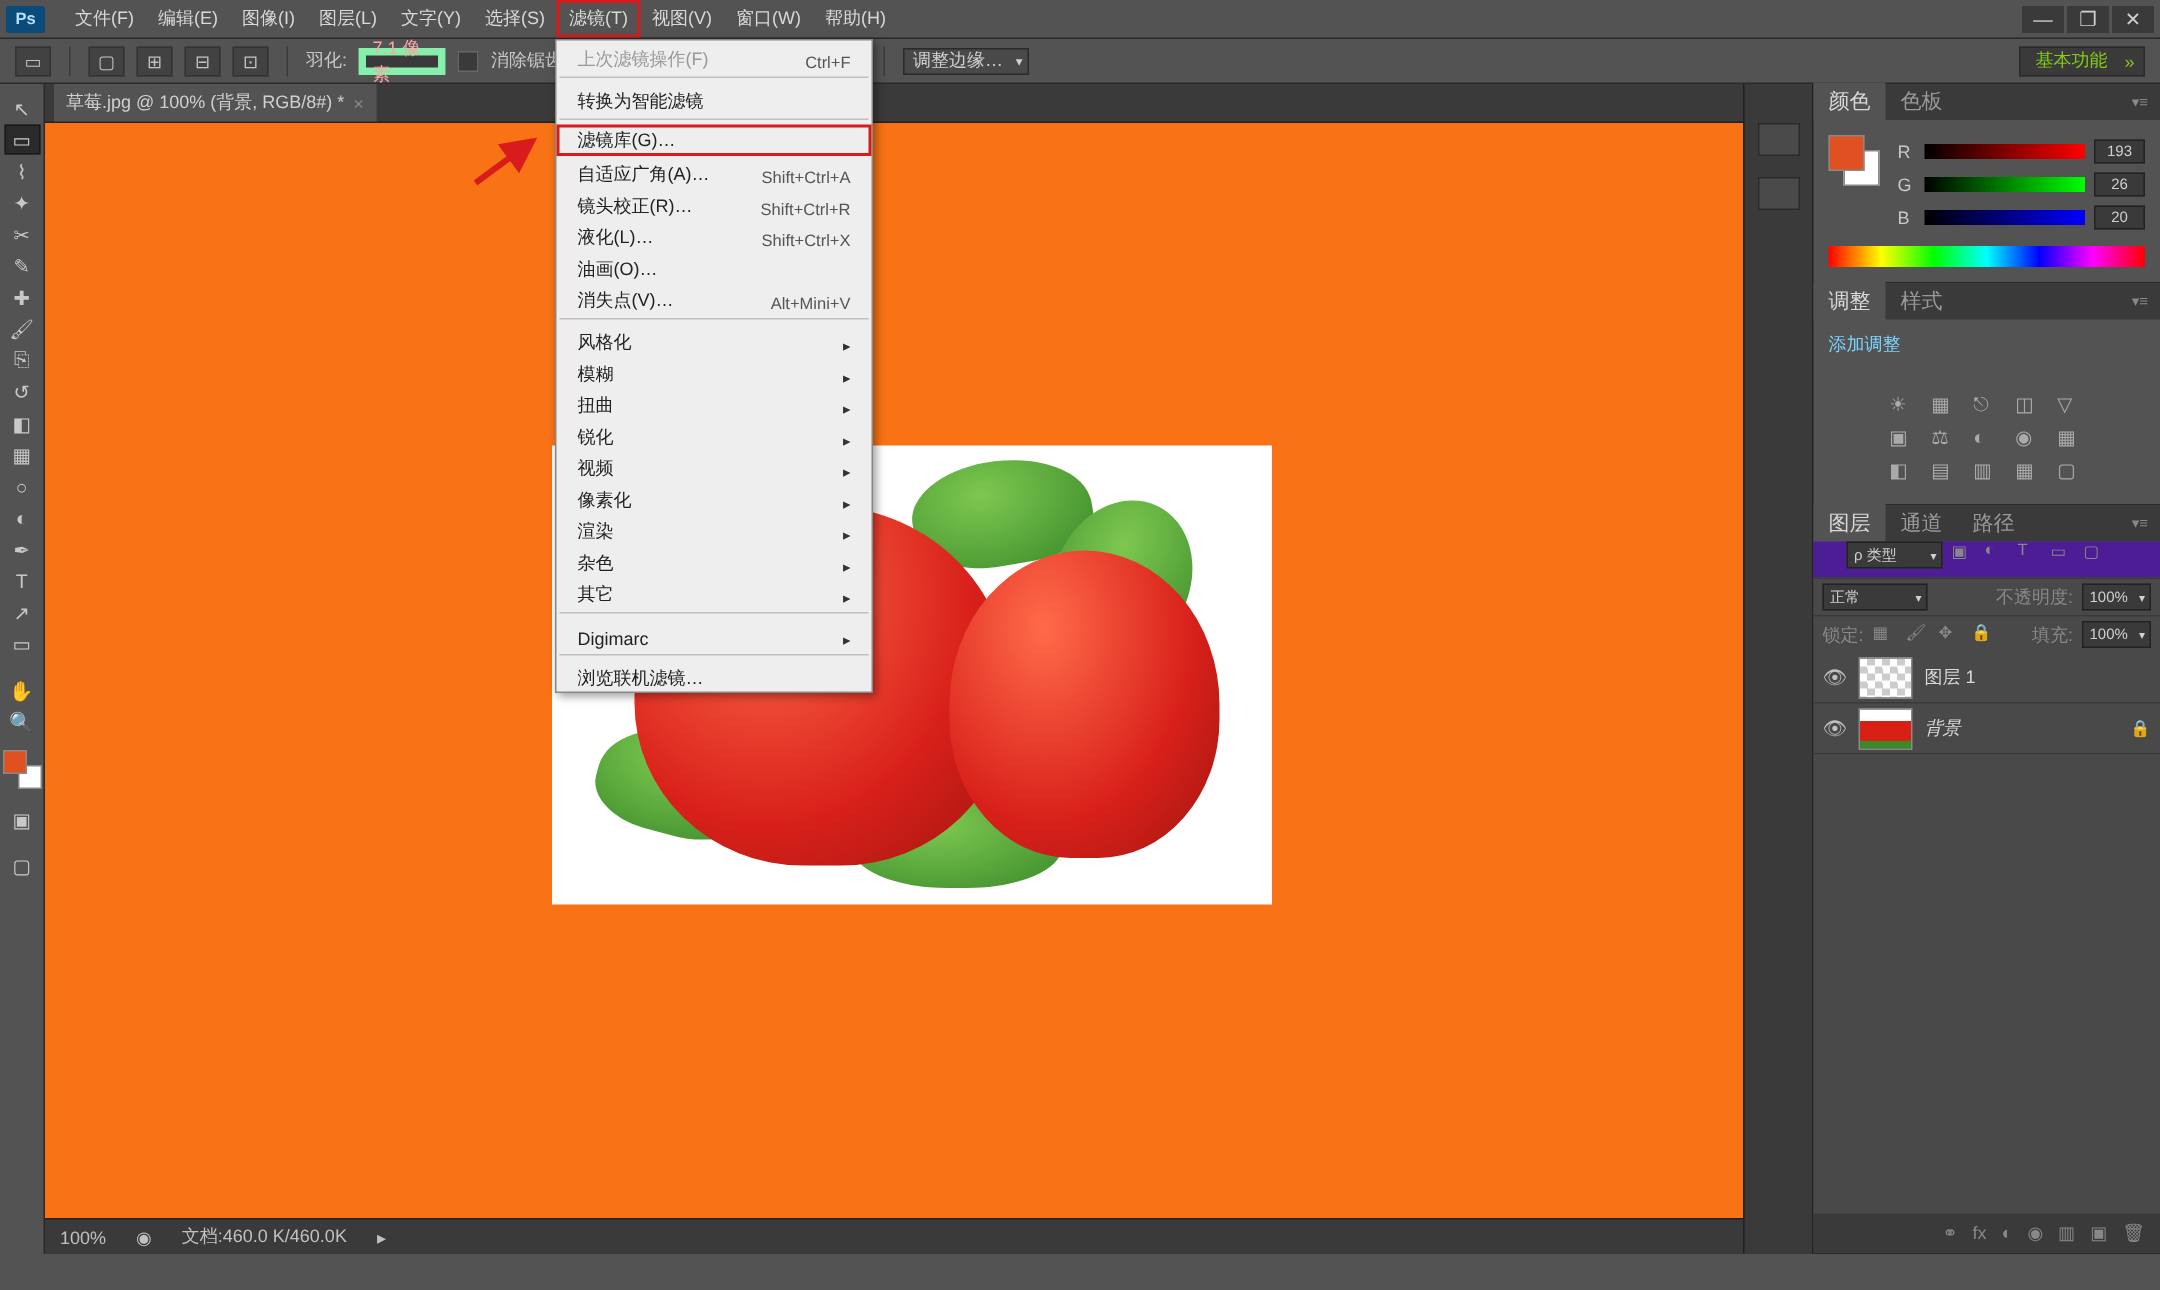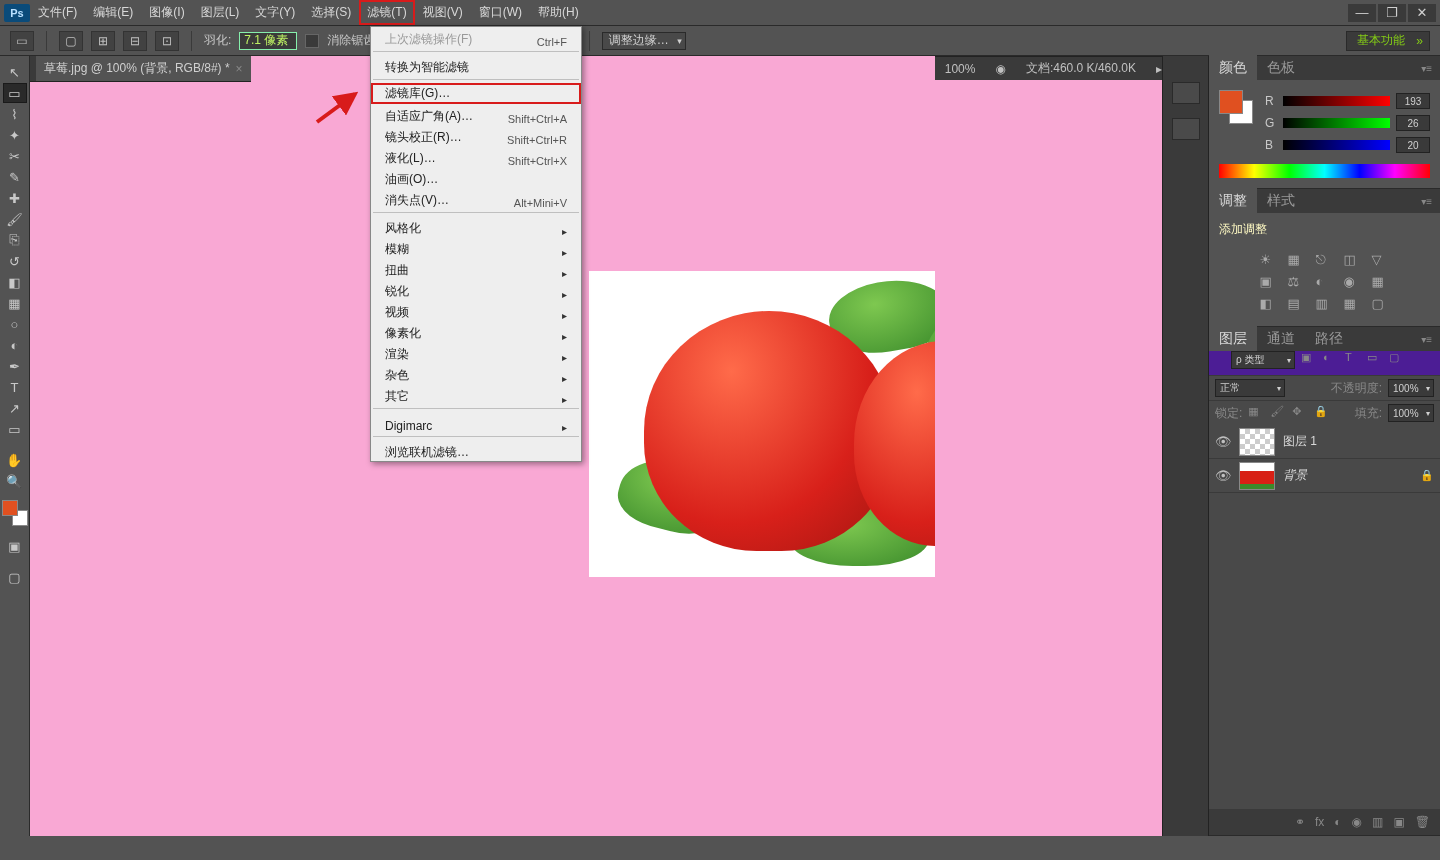--- a/index.html
+++ b/index.html
@@ -1,41 +1,41 @@
 <!DOCTYPE html>
 <html><head>
 <meta charset="utf-8">
 <style>
 *{margin:0;padding:0;box-sizing:border-box;font-family:"Microsoft YaHei",Arial,sans-serif;font-size:12px;user-select:none}
 body{background:#535353;width:1440px;height:860px;overflow:hidden;color:#c0c0c0;position:relative}
 .menubar{height:26px;background:#535353;display:flex;align-items:center;padding-left:4px;border-bottom:1px solid #2a2a2a}
-.ps-logo{width:26px;height:18px;background:#0a4b7a;color:#b8e0ff;font-weight:bold;font-size:11px;display:flex;align-items:center;justify-content:center;border-radius:2px;}
+.ps-logo{width:26px;height:18px;background:#0a4b7a;color:#b8e0ff;font-weight:bold;font-size:11px;display:flex;align-items:center;justify-content:center;border-radius:2px;margin-right:12px}
 .menu-item{padding:4px 8px;color:#d8d8d8;cursor:default}
 .menu-item.active{border:2px solid #d81b1b;padding:2px 6px}
 .window-controls{margin-left:auto;display:flex;gap:2px;padding-right:4px}
 .win-btn{width:28px;height:18px;background:#3a3a3a;color:#d0d0d0;display:flex;align-items:center;justify-content:center;font-size:13px}
 .optbar{height:30px;background:#535353;border-bottom:1px solid #2a2a2a;display:flex;align-items:center;padding:0 10px;gap:8px}
 .opt-icon{width:24px;height:20px;background:#424242;border:1px solid #333;display:flex;align-items:center;justify-content:center}
 .opt-sep{width:1px;height:20px;background:#3a3a3a;margin:0 4px}
 .opt-label{color:#c8c8c8}
-.opt-input{width:58px;height:18px;background:#3a3a3a;border:1px solid #86efac;color:#bef264;padding:0 4px;display:flex;align-items:center}
+.opt-input{width:58px;height:18px;background:#3a3a3a;border:5px solid #86efac;color:#fca5a5;padding:0 4px;display:flex;align-items:center}
 .opt-check{width:14px;height:14px;background:#3a3a3a;border:1px solid #666}
 .opt-dd{padding:0 16px 0 6px;height:18px;background:#494949;border:1px solid #2a2a2a;color:#d0d0d0;display:flex;align-items:center;position:relative}
 .opt-dd::after{content:"▾";position:absolute;right:3px;font-size:9px}
 .workspace-btn{margin-left:auto;padding:0 24px 0 10px;height:20px;background:#3a3a3a;border:1px solid #2a2a2a;color:#84cc16;display:flex;align-items:center;position:relative}
 .workspace-btn::after{content:"»";position:absolute;right:6px}
 .main{display:flex;height:780px}
 .toolbar{width:30px;background:#535353;border-right:1px solid #2a2a2a;display:flex;flex-direction:column;padding-top:6px;align-items:center}
 .tool{width:24px;height:20px;margin-bottom:1px;display:flex;align-items:center;justify-content:center;color:#c8c8c8;font-size:13px;cursor:default}
 .tool.sel{background:#2a2a2a;border:1px solid #1a1a1a}
 .tool-gap{height:10px}
 .color-picker{width:26px;height:26px;position:relative;margin-top:8px}
 .color-fg{width:16px;height:16px;background:#e05020;border:1px solid #888;position:absolute;top:0;left:0;z-index:2}
 .color-bg{width:16px;height:16px;background:#fff;border:1px solid #888;position:absolute;bottom:0;right:0}
-.doc-area{flex:1;background:#f9a8d4;position:relative;display:flex;flex-direction:row}
+.doc-area{flex:1;background:#f97316;position:relative;display:flex;flex-direction:column}
 .tabbar{height:26px;background:#3a3a3a;border-bottom:1px solid #222;display:flex;align-items:center;padding-left:6px}
 .doc-tab{padding:4px 8px;background:#535353;color:#d0d0d0;display:flex;align-items:center;gap:6px;font-size:11px}
 .doc-tab .x{color:#888;font-size:12px}
 .canvas-wrap{flex:1;position:relative;overflow:hidden}
 .canvas{position:absolute;left:338px;top:215px;width:480px;height:306px;background:#fff}
 .leaf{position:absolute;background:radial-gradient(ellipse at 40% 30%,#7ec850,#3a8a2a)}
 .berry{position:absolute;background:radial-gradient(ellipse at 35% 25%,#ff6b4a,#d8201a 60%,#a01510);border-radius:50% 50% 45% 45%}
 .statusbar{height:24px;background:#3a3a3a;border-top:1px solid #222;display:flex;align-items:center;padding-left:10px;gap:20px;color:#c0c0c0;font-size:11px}
 .bottom-tabs{height:22px;background:#3a3a3a;border-top:1px solid #222;display:flex}
 .btab{padding:3px 10px;background:#535353;color:#bbb;font-size:11px;border-right:1px solid #2a2a2a}
@@ -62,21 +62,21 @@
 .sliders{margin-left:46px}
 .srow{display:flex;align-items:center;height:22px;gap:6px}
 .srow .lab{width:12px;color:#c8c8c8}
 .srow .bar{flex:1;height:10px}
 .srow .bar.r{background:linear-gradient(to right,#000,#f00)}
 .srow .bar.g{background:linear-gradient(to right,#000,#0f0)}
 .srow .bar.b{background:linear-gradient(to right,#000,#00f)}
 .srow .val{width:34px;height:16px;background:#3a3a3a;border:1px solid #222;color:#d0d0d0;font-size:10px;display:flex;align-items:center;justify-content:center}
 .hue-strip{height:14px;margin-top:8px;background:linear-gradient(to right,#f00,#ff0,#0f0,#0ff,#00f,#f0f,#f00);clear:both}
 .adj-panel{padding:8px 10px}
-.adj-title{color:#fef9c3;margin-bottom:14px}
+.adj-title{color:#7dd3fc;margin-bottom:24px}
 .adj-row{display:flex;gap:10px;justify-content:center;margin-bottom:6px}
 .adj-ic{width:18px;height:16px;color:#aaa;font-size:13px}
 .layers-bar{height:24px;background:#4c1d95;display:flex;padding:0 22px;gap:6px}
 .layers-dd{width:64px;height:18px;background:#3a3a3a;border:1px solid #222;color:#d0d0d0;font-size:10px;display:flex;align-items:center;padding:0 4px;position:relative}
 .layers-dd::after{content:"▾";position:absolute;right:3px;font-size:8px}
 .lf-ic{width:16px;height:16px;color:#888;font-size:11px}
 .blend-row{height:24px;background:#494949;display:flex;align-items:center;padding:12px 6px;gap:6px;border-top:1px solid #3a3a3a}
 .layer-list{background:#494949}
 .layer-row{height:34px;display:flex;align-items:center;padding:0 6px;gap:8px;border-bottom:1px solid #3a3a3a}
 .eye{width:16px;color:#c0c0c0;font-size:13px}

